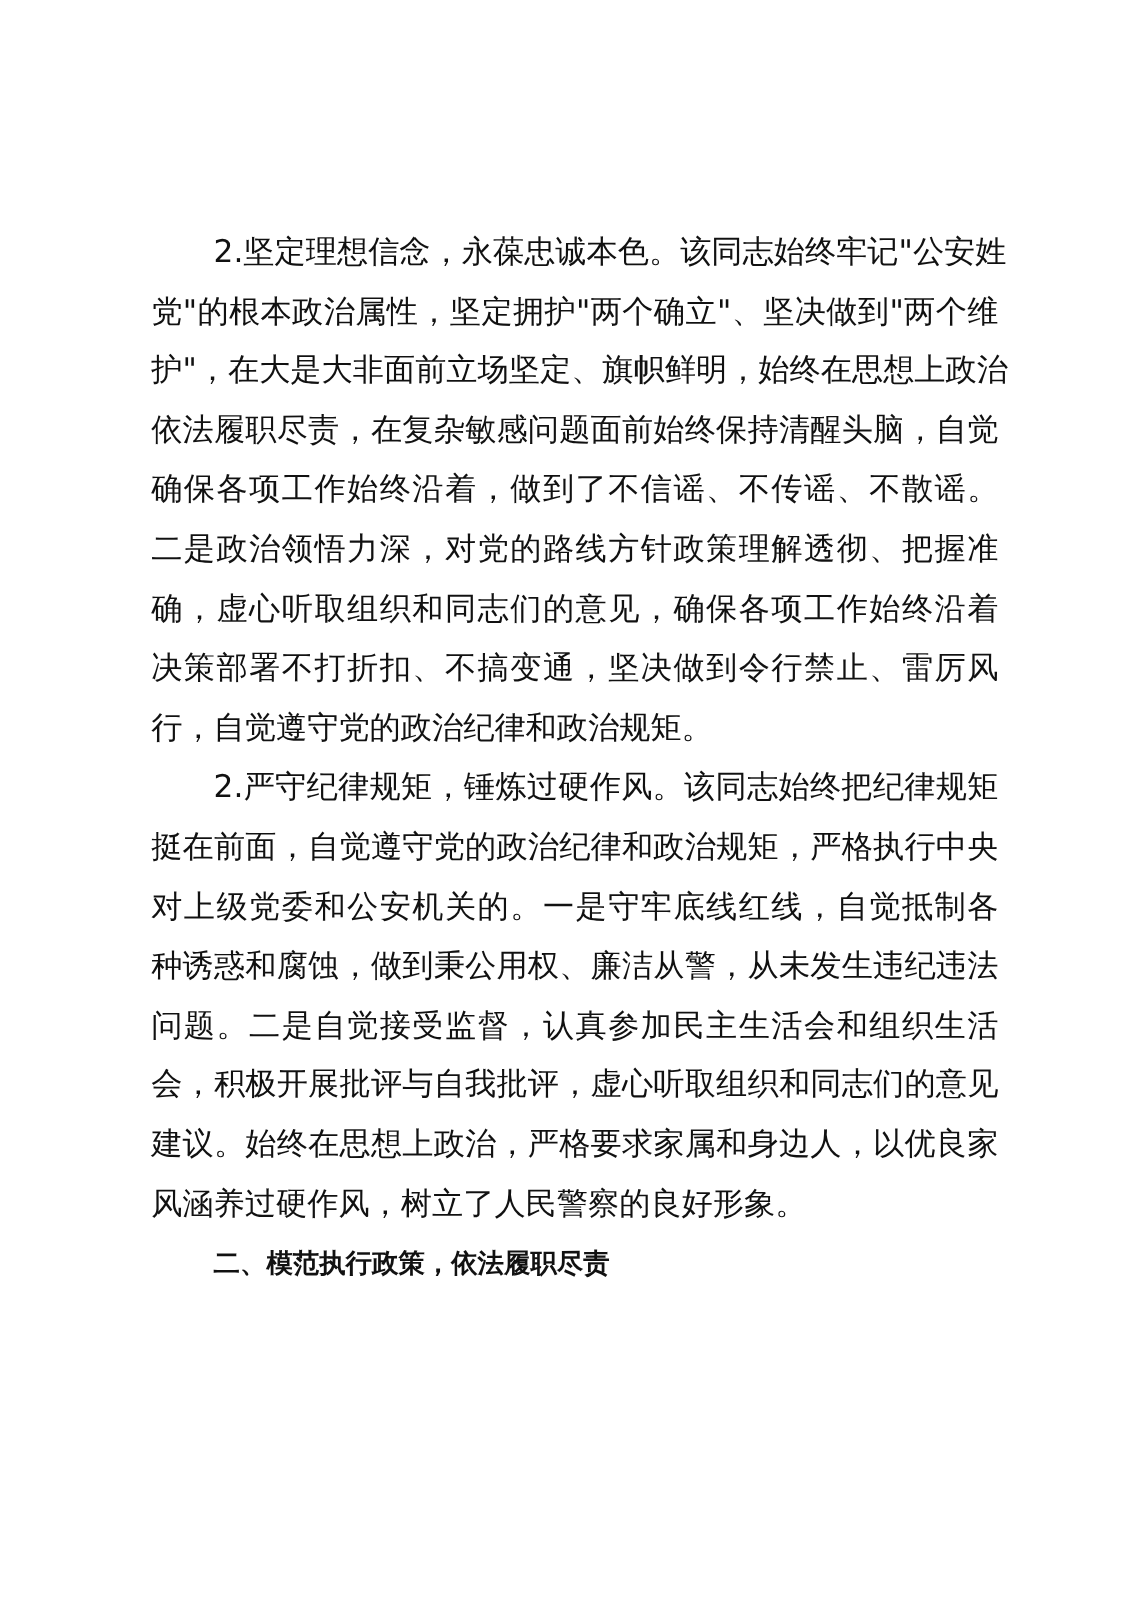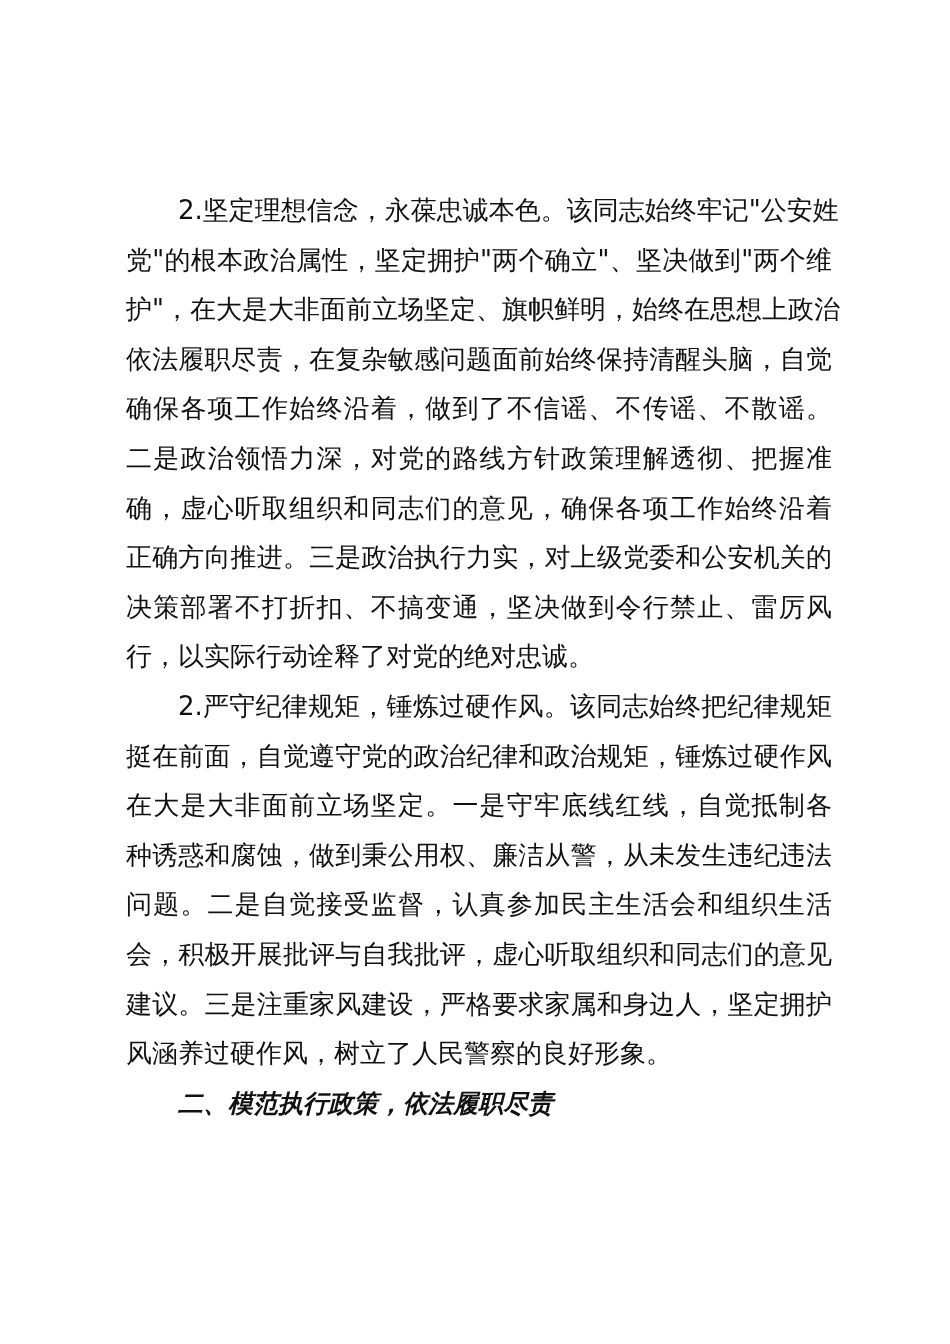--- a/index.html
+++ b/index.html
@@ -37,51 +37,49 @@
       height: 49.6px;
     }
     .para .line.last {
       text-align-last: left;
     }
     .indent {
       padding-left: 52px;
     }
     .heading {
       margin: 0;
-      font-size: 25px;
+      font-size: 22px;
       line-height: 49.6px;
       padding-left: 52px;
       font-family: "DejaVu Sans", "Liberation Sans", sans-serif;
-      font-style: italic;
     }
   </style>
 </head>
 <body>
 
 <div class="page">
 
   <div class="para">
     <span class="line indent">2.坚定理想信念，永葆忠诚本色。该同志始终牢记"公安姓</span>
     <span class="line">党"的根本政治属性，坚定拥护"两个确立"、坚决做到"两个维</span>
     <span class="line">护"，在大是大非面前立场坚定、旗帜鲜明，始终在思想上政治</span>
     <span class="line">依法履职尽责，在复杂敏感问题面前始终保持清醒头脑，自觉</span>
     <span class="line">确保各项工作始终沿着，做到了不信谣、不传谣、不散谣。</span>
     <span class="line">二是政治领悟力深，对党的路线方针政策理解透彻、把握准</span>
     <span class="line">确，虚心听取组织和同志们的意见，确保各项工作始终沿着</span>
-    <span class="line">正确方向推进。三是政治执行力实，对上级党委和公安机关的</span>
     <span class="line">决策部署不打折扣、不搞变通，坚决做到令行禁止、雷厉风</span>
-    <span class="line last">行，以实际行动诠释了对党的绝对忠诚。</span>
+    <span class="line last">行，自觉遵守党的政治纪律和政治规矩。</span>
   </div>
 
   <div class="para">
     <span class="line indent">2.严守纪律规矩，锤炼过硬作风。该同志始终把纪律规矩</span>
-    <span class="line">挺在前面，自觉遵守党的政治纪律和政治规矩，锤炼过硬作风</span>
-    <span class="line">在大是大非面前立场坚定。一是守牢底线红线，自觉抵制各</span>
+    <span class="line">挺在前面，自觉遵守党的政治纪律和政治规矩，严格执行中央</span>
+    <span class="line">对上级党委和公安机关的。一是守牢底线红线，自觉抵制各</span>
     <span class="line">种诱惑和腐蚀，做到秉公用权、廉洁从警，从未发生违纪违法</span>
     <span class="line">问题。二是自觉接受监督，认真参加民主生活会和组织生活</span>
     <span class="line">会，积极开展批评与自我批评，虚心听取组织和同志们的意见</span>
-    <span class="line">建议。三是注重家风建设，严格要求家属和身边人，坚定拥护</span>
+    <span class="line">建议。始终在思想上政治，严格要求家属和身边人，以优良家</span>
     <span class="line last">风涵养过硬作风，树立了人民警察的良好形象。</span>
   </div>
 
   <h2 class="heading">二、模范执行政策，依法履职尽责</h2>
 
 </div>
 
 </body></html>

